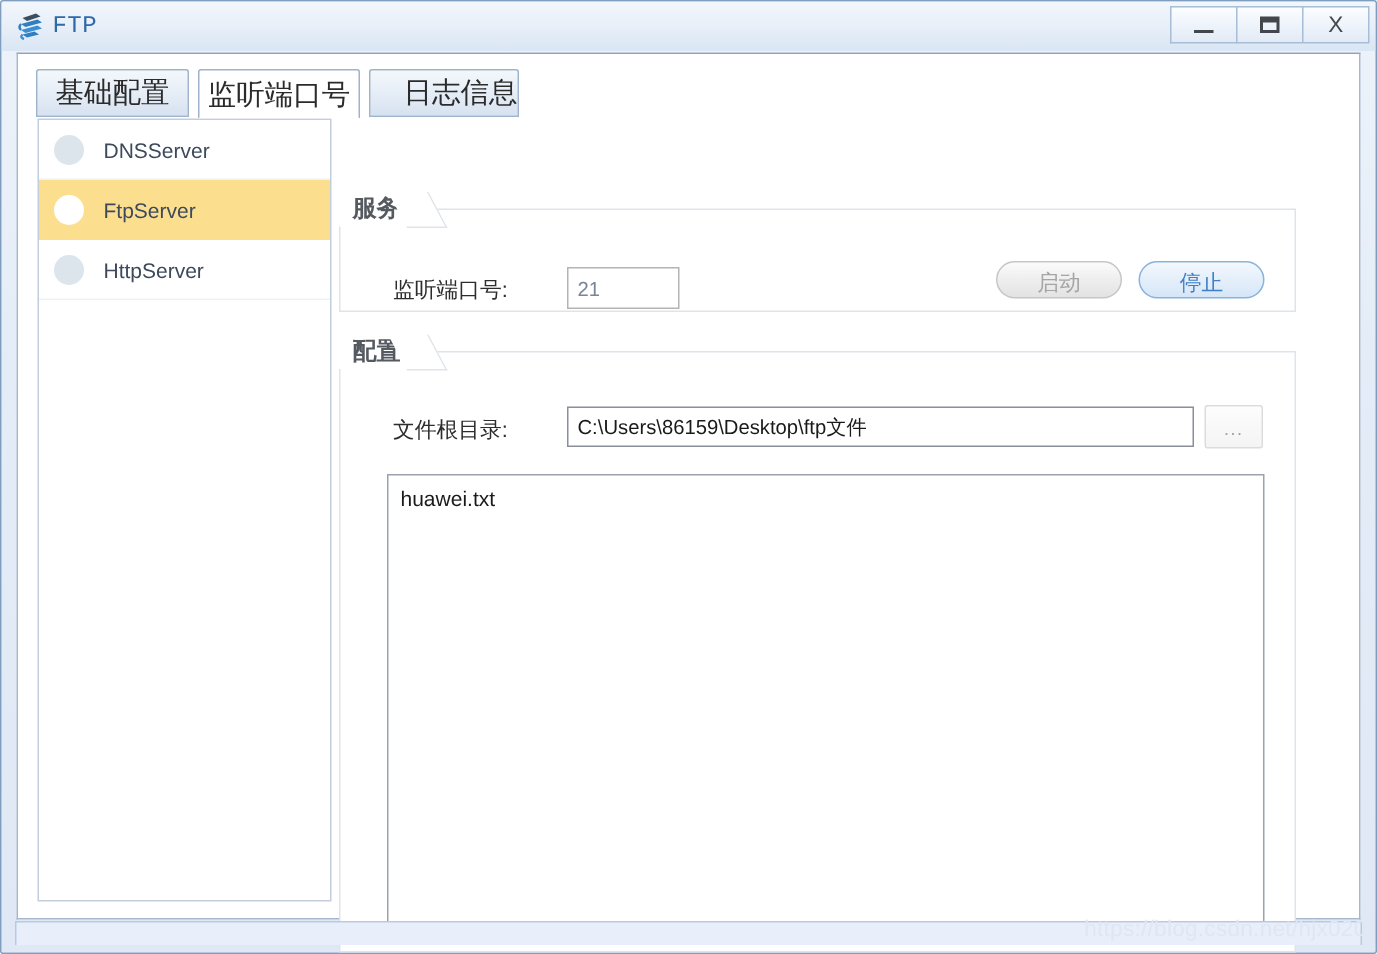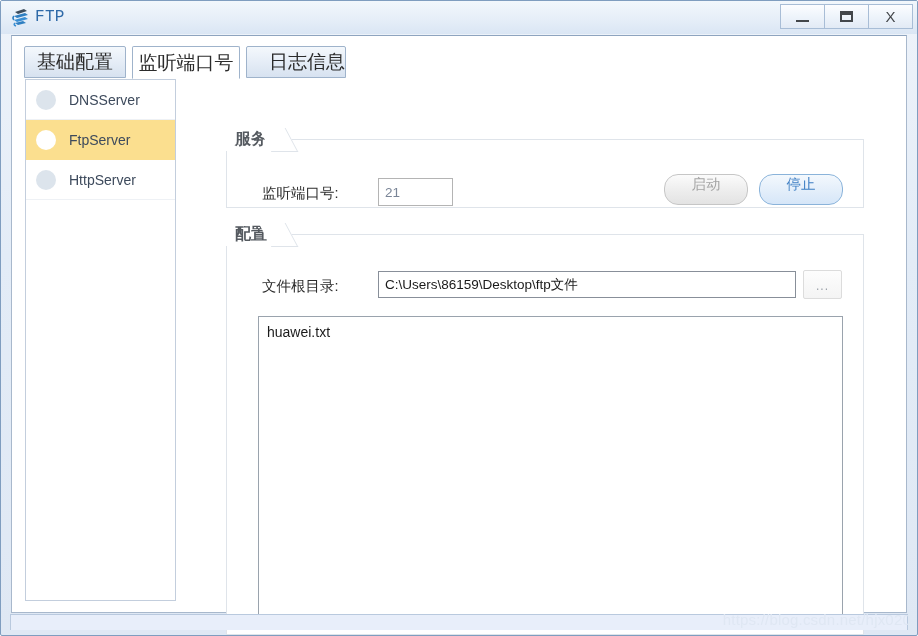--- a/index.html
+++ b/index.html
@@ -127,21 +127,21 @@
     background: #ffffff;
     border-bottom: 1px solid #ffffff;
     height: 33px;
     z-index: 5;
   }
 
   
   #sidebar {
     position: absolute;
     left: 13px; top: 43px;
-    width: 151px; height: 522px;
+    width: 196px; height: 522px;
     background: #ffffff;
     border: 1px solid #c3cedd;
   }
   .side-item {
     position: relative;
     height: 40px;
     display: flex;
     align-items: center;
     padding-left: 10px;
     border-bottom: 1px solid #eef1f5;
@@ -233,24 +233,24 @@
     font-size: 12px;
     color: #9aa0a8;
     letter-spacing: 1px;
     font-family: "Liberation Sans", sans-serif;
   }
 
   
   .act-btn {
     position: absolute;
     top: 138px;
-    width: 84px; height: 31px;
+    width: 84px; height: 25px;
     border-radius: 14px;
     display: flex;
-    align-items: flex-start;
+    align-items: flex-end;
     justify-content: center;
     font-size: 14.5px;
     font-family: "Liberation Sans", sans-serif;
   }
   #btn-start {
     left: 652px;
     background: linear-gradient(to bottom, #fbfbfb 0%, #eeeeee 50%, #e3e3e3 100%);
     border: 1px solid #c6c6c6;
     color: #a5a5a5;
   }

